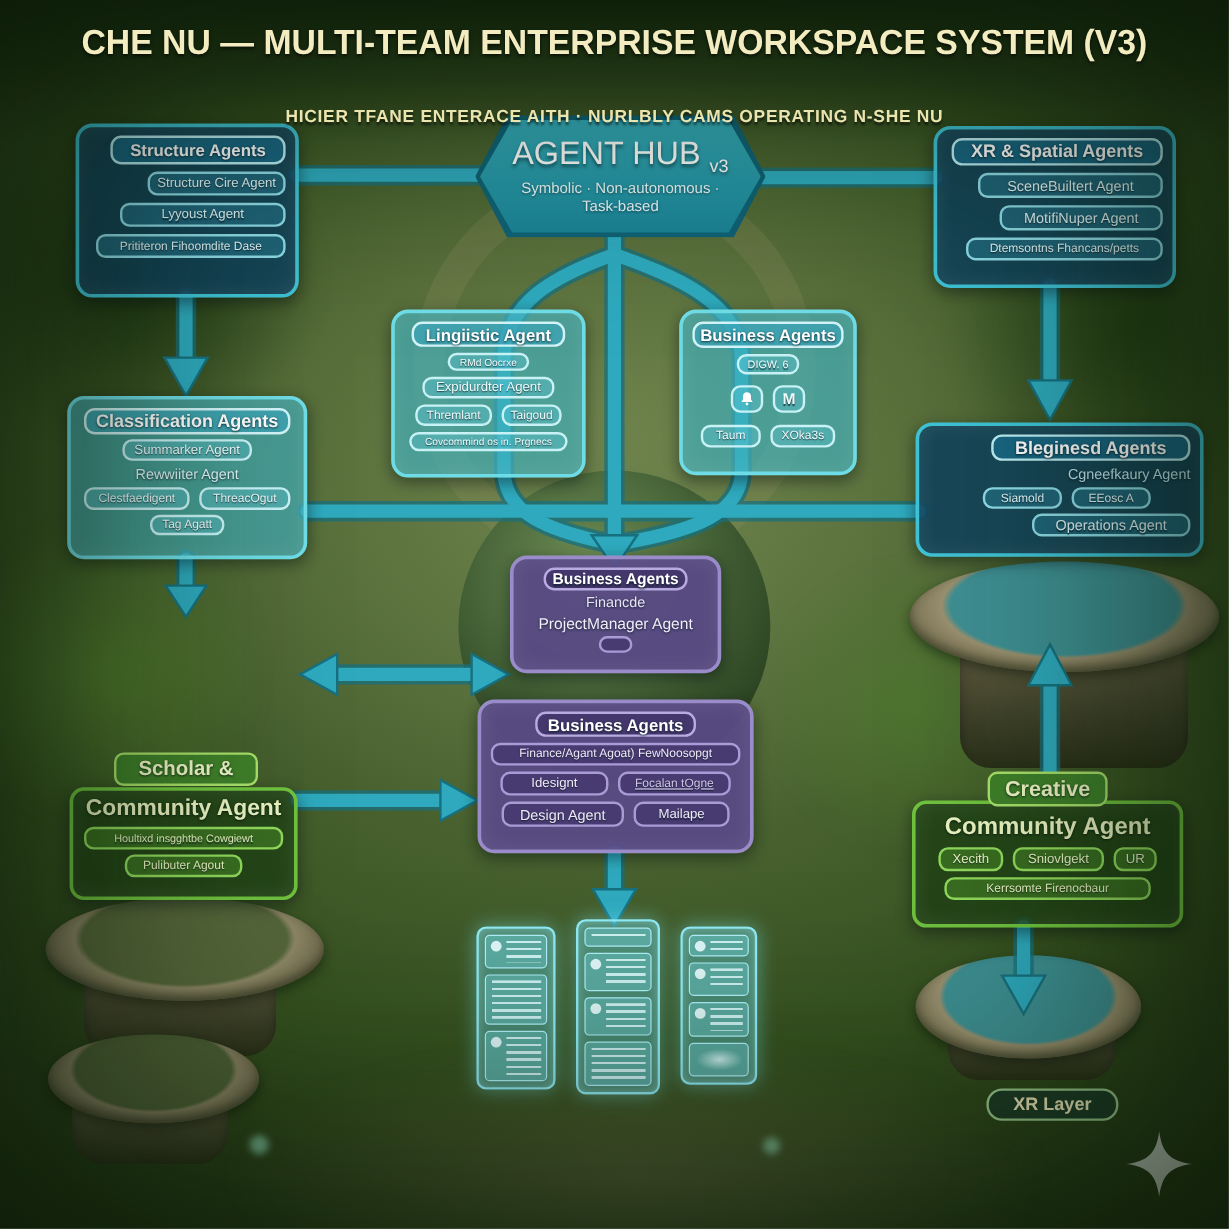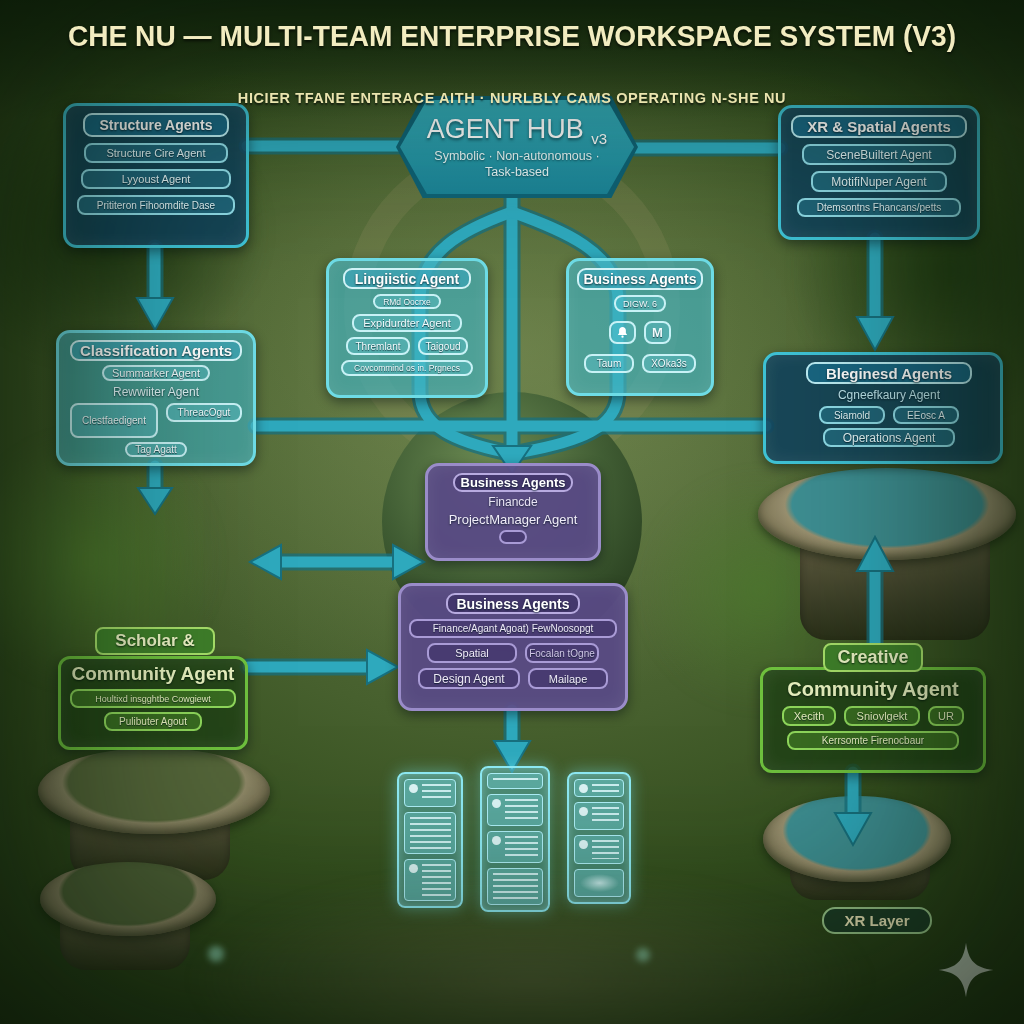--- a/index.html
+++ b/index.html
@@ -15,21 +15,21 @@
            background:linear-gradient(180deg, rgba(18,38,12,.85), rgba(18,38,12,0));z-index:1;}
   .title{position:absolute;left:0;top:20px;width:1024px;text-align:center;z-index:5;
          color:#f2ecc0;font-weight:bold;font-size:29px;letter-spacing:0px;
          transform:scaleX(.97);text-shadow:0 2px 3px rgba(0,0,0,.65);}
   .subtitle{position:absolute;left:0;top:62px;width:1024px;text-align:center;z-index:5;
          color:#eae4ae;font-weight:bold;font-size:14.5px;letter-spacing:.6px;text-shadow:0 2px 2px rgba(0,0,0,.6);margin-top:28px;}
   svg.connectors{position:absolute;left:0;top:0;z-index:2;}
   .box{position:absolute;z-index:3;border-radius:14px;box-sizing:border-box;padding:7px 8px;
        display:flex;flex-direction:column;align-items:center;
        box-shadow:0 4px 12px rgba(0,10,15,.45), inset 0 0 18px rgba(255,255,255,.08);}
-  .cyan-dark{background:rgba(16,66,92,.88);border:3px solid #3fc3d6;}
+  .cyan-dark{background:rgba(16,66,92,.88);border:3px solid #3fc3d6;align-items:flex-end;}
   .cyan-lite{background:rgba(64,178,192,.66);border:3px solid #6edce6;}
   .purple{background:rgba(88,74,133,.95);border:3px solid #9a8cc9;}
   .greenbox{background:rgba(30,64,20,.78);border:3px solid #6fc23e;border-radius:12px;}
   .hdr{border-radius:9px;font-weight:bold;color:#fff;text-align:center;
        display:flex;align-items:center;justify-content:center;
        text-shadow:0 1px 2px rgba(0,20,30,.8);box-sizing:border-box;}
   .hdr.c1{background:rgba(25,105,135,.9);border:2px solid #bdeef5;}
   .hdr.c2{background:rgba(60,165,185,.7);border:2px solid #d2f4f8;}
   .hdr.p{background:rgba(66,54,106,.95);border:2px solid #b8abe0;}
   .chip{border-radius:8px;color:#e4f6f9;text-align:center;box-sizing:border-box;
@@ -156,22 +156,22 @@
 
   <div class="hex" style="left:396px;top:96px;width:242px;height:102px;">
     <div class="hex-in">
       <div class="hub-title"><span>AGENT HUB</span> <span class="hub-ver">v3</span></div>
       <div class="hub-sub">Symbolic · Non-autonomous · Task-based</div>
     </div>
   </div>
 
   <div class="box cyan-dark" style="left:63px;top:103px;width:186px;height:145px;gap:6px;">
     <div class="hdr c1" style="width:146px;height:24px;font-size:14px;">Structure Agents</div>
-    <div class="chip c1" style="width:144px;height:20px;font-size:11px;">Structure Cire Agent</div>
-    <div class="chip c1" style="width:150px;height:20px;font-size:11px;">Lyyoust Agent</div>
+    <div class="chip c1" style="width:115px;height:20px;font-size:11px;">Structure Cire Agent</div>
+    <div class="chip c1" style="width:138px;height:20px;font-size:11px;">Lyyoust Agent</div>
     <div class="chip c1" style="width:158px;height:20px;font-size:10px;">Prititeron Fihoomdite Dase</div>
   </div>
 
   <div class="box cyan-lite" style="left:326px;top:258px;width:162px;height:140px;gap:5px;">
     <div class="hdr c2" style="width:128px;height:21px;font-size:14px;">Lingiistic Agent</div>
     <div class="chip c2" style="width:68px;height:15px;font-size:8.5px;">RMd Oocrxe</div>
     <div class="chip c2" style="width:110px;height:18px;font-size:11px;">Expidurdter Agent</div>
     <div class="row">
       <div class="chip c2" style="width:64px;height:18px;font-size:10px;">Thremlant</div>
       <div class="chip c2" style="width:50px;height:18px;font-size:10px;">Taigoud</div>
@@ -202,21 +202,21 @@
       <div class="chip c2" style="width:50px;height:19px;font-size:10px;">Taum</div>
       <div class="chip c2" style="width:54px;height:19px;font-size:10px;">XOka3s</div>
     </div>
   </div>
 
   <div class="box cyan-lite" style="left:56px;top:330px;width:200px;height:136px;gap:4px;">
     <div class="hdr c2" style="width:172px;height:22px;font-size:15px;">Classification Agents</div>
     <div class="chip c2" style="width:108px;height:18px;font-size:11px;">Summarker Agent</div>
     <div class="plain" style="font-size:12px;">Rewwiiter Agent</div>
     <div class="row">
-      <div class="chip c2" style="width:88px;height:35px;font-size:10px;">Clestfaedigent</div>
+      <div class="chip c2" style="width:88px;height:19px;font-size:10px;">Clestfaedigent</div>
       <div class="chip c2" style="width:76px;height:19px;font-size:10px;">ThreacOgut</div>
     </div>
     <div class="chip c2" style="width:62px;height:17px;font-size:10px;">Tag Agatt</div>
   </div>
 
 
   <div class="box cyan-dark" style="left:763px;top:352px;width:240px;height:112px;gap:4px;padding-left:20px;">
     <div class="hdr c1" style="width:166px;height:22px;font-size:15px;">Bleginesd Agents</div>
     <div class="plain" style="font-size:12px;color:#bfe6ee;">Cgneefkaury Agent</div>
     <div class="row">
@@ -230,22 +230,22 @@
     <div class="hdr p" style="width:120px;height:19px;font-size:13px;">Business Agents</div>
     <div class="plain" style="font-size:12px;color:#e9e4f5;">Financde</div>
     <div class="plain" style="font-size:13px;color:#f1edf9;">ProjectManager Agent</div>
     <div class="chip p" style="width:28px;height:14px;"></div>
   </div>
 
   <div class="box purple" style="left:398px;top:583px;width:230px;height:128px;gap:5px;">
     <div class="hdr p" style="width:134px;height:21px;font-size:14px;">Business Agents</div>
     <div class="chip p" style="width:208px;height:19px;font-size:10px;">Finance/Agant Agoat) FewNoosopgt</div>
     <div class="row">
-      <div class="chip p" style="width:90px;height:20px;font-size:11px;">Spatial</div>
-      <div class="chip p" style="width:74px;height:20px;font-size:10px;color:#cfc6e6;">Focalan tOgne</div>
+      <div class="chip p" style="width:90px;height:20px;font-size:11px;">Idesignt</div>
+      <div class="chip p" style="width:94px;height:20px;font-size:10px;color:#cfc6e6;text-decoration:underline;">Focalan tOgne</div>
     </div>
     <div class="row">
       <div class="chip p" style="width:102px;height:21px;font-size:12px;">Design Agent</div>
       <div class="chip p" style="width:80px;height:21px;font-size:11px;">Mailape</div>
     </div>
   </div>
 
   <div class="tag" style="left:95px;top:627px;width:120px;height:28px;font-size:17px;">Scholar &amp;</div>
   <div class="box greenbox" style="left:58px;top:656px;width:190px;height:94px;gap:4px;padding-top:4px;">
     <div class="gtext" style="font-size:19px;">Community Agent</div>

